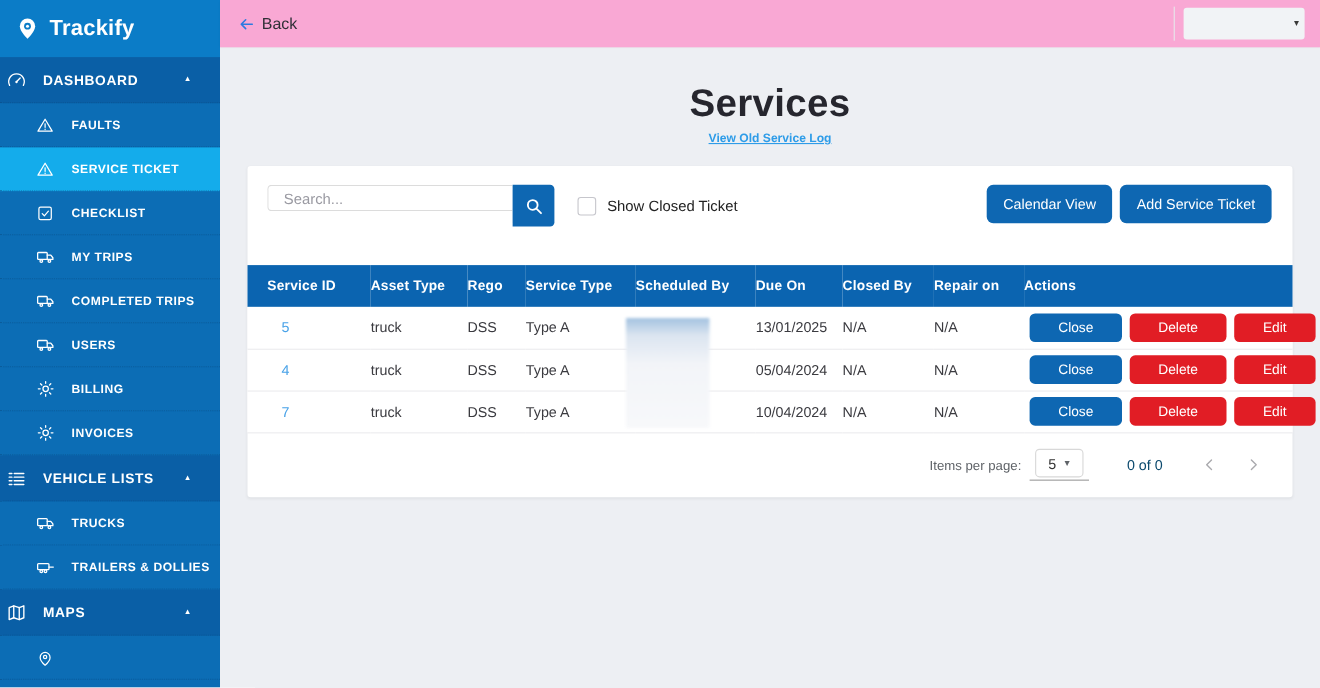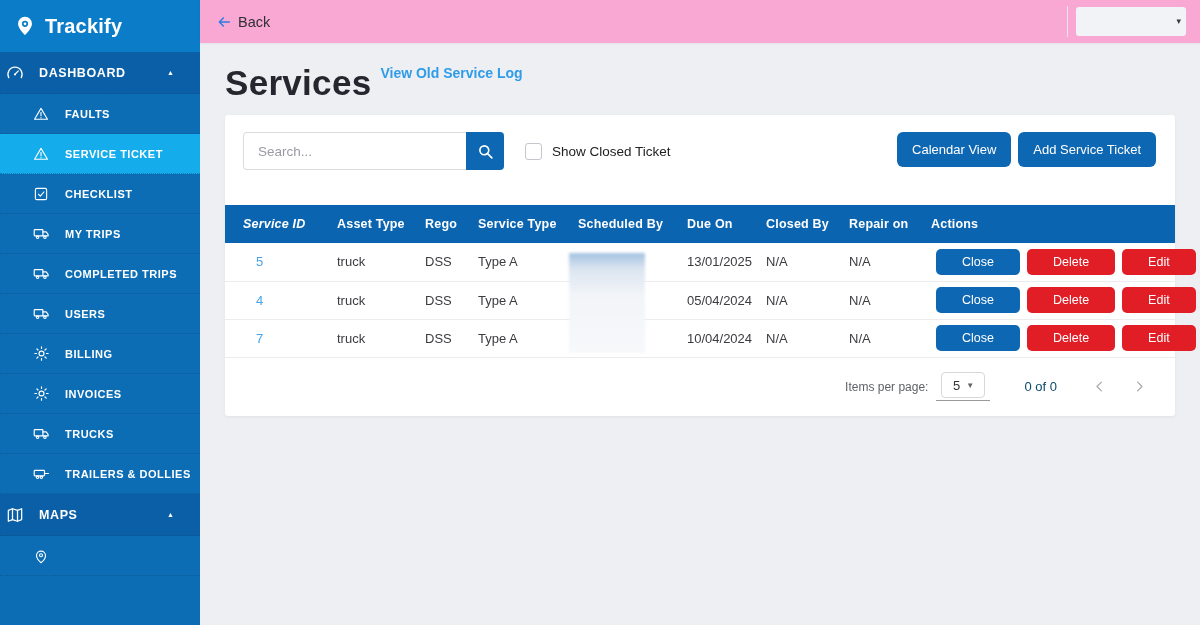--- a/index.html
+++ b/index.html
@@ -32,51 +32,51 @@
   .back { display:flex; align-items:center; gap:6px; cursor:pointer; }
   .back svg { stroke:#2d7ae0; stroke-width:2.2; fill:none; stroke-linecap:round; stroke-linejoin:round; }
   .back-label { font-size:14.5px; color:#2f2f36; font-weight:500; }
   .topbar-right { margin-left:auto; display:flex; align-items:center; height:31px;
     border-left:1px solid #e7e7ea; padding-left:8px; }
   .user-chip { width:110px; height:29px; background:#f1f3f6; border-radius:3px;
     position:relative; }
   .user-caret { position:absolute; right:5px; top:9px; font-size:9px; color:#3a3a3a; }
 
   .content { flex:1; padding:0 25px; background:var(--page-bg,#edeff3); }
-  .title-row { margin-top:22px; display:flex; align-items:flex-start; gap:9px; }
+  .title-row { margin-top:33px; display:flex; align-items:center; gap:9px;flex-direction:column; }
   .page-title { font-size:35px; font-weight:700; color:#26262e; line-height:1; letter-spacing:.3px; }
-  .old-log-link { font-size:14px; color:var(--link-blue,#2e9ce8); 
+  .old-log-link { font-size:11px; color:var(--link-blue,#2e9ce8); text-decoration:underline;
     font-weight:600; margin-bottom:4px; cursor:pointer; }
 
   
   .card { margin-top:15px; background:#fff; border-radius:3px;
     box-shadow:0 1px 3px rgba(0,0,0,.06); }
   .card-toolbar { display:flex; align-items:flex-start; padding:17px 19px 35px 18px; }
   .search-group { display:flex; }
-  .search-input { width:223px; height:38px; border:1px solid #dcdcdc; border-right:none;
+  .search-input { width:223px; height:24px; border:1px solid #dcdcdc; border-right:none;
     border-radius:4px 0 0 4px; padding:0 14px; font-size:13.5px; color:#333; outline:none;
     font-family:"Liberation Sans", sans-serif; }
   .search-input::placeholder { color:#9a9aa2; }
   .search-btn { width:38px; height:38px; border:none; background:var(--primary-blue,#0e67b2);
     border-radius:0 4px 4px 0; display:flex; align-items:center; justify-content:center; cursor:pointer; }
   .checkbox-wrap { display:flex; align-items:center; gap:10px; margin-left:21px; height:38px; cursor:pointer; }
   .checkbox-box { width:17px; height:17px; border:1.5px solid #c6c6cc; border-radius:3px; background:#fff; }
   .checkbox-label { font-size:13.5px; color:#222; font-weight:500; }
   .toolbar-spacer { flex:1; }
   .btn-primary { background:var(--primary-blue,#0e67b2); color:#fff; border:none;
     border-radius:6px; font-size:13px; font-weight:500; padding:10px 15px; cursor:pointer;
     font-family:"Liberation Sans", sans-serif; }
   .btn-primary + .btn-primary { margin-left:7px; }
 
   
   .table-wrap { position:relative; }
   table { width:100%; border-collapse:collapse; table-layout:fixed; }
   thead tr { height:38px; background:var(--thead-blue,#0b64b0); }
   th { color:#fff; font-size:12.5px; font-weight:600; text-align:left; letter-spacing:.2px; }
-  th:first-child { padding-left:18px;font-style:italic; }
+  th:first-child { padding-left:18px; }
   tbody tr { height:38px; border-bottom:1px solid #ececee; background:#fff; }
   td { font-size:13px; color:#3b3b40; }
   td.id-cell { padding-left:31px; }
   .id-link { color:var(--id-blue,#4aa3e8); text-decoration:none; cursor:pointer; font-size:13px; }
   .btn-row { display:flex; gap:7px; padding-left:5px; }
   .btn-act { border:none; border-radius:5px; color:#fff; font-size:12.5px;
     padding:6px 26px; cursor:pointer; font-family:"Liberation Sans", sans-serif; }
   .btn-close { background:var(--primary-blue,#0e67b2); }
   .btn-delete,.btn-edit { background:var(--danger-red,#e11d25); }
   .blur-block { position:absolute; left:344px; top:48px; width:76px; height:100px;
@@ -197,20 +197,29 @@
           <span class="nav-label">BILLING</span>
         </div>
         <div class="nav-item">
           <span class="nav-ic">
             <svg width="19" height="19" viewBox="0 0 24 24">
               <circle cx="12" cy="12" r="3.1"></circle>
               <path d="M12 3.6v2.1M12 18.3v2.1M3.6 12h2.1M18.3 12h2.1M6.1 6.1l1.5 1.5M16.4 16.4l1.5 1.5M17.9 6.1l-1.5 1.5M7.6 16.4l-1.5 1.5"></path>
             </svg>
           </span>
           <span class="nav-label">INVOICES</span>
+        </div>
+        <div class="nav-header">
+          <span class="nav-ic">
+            <svg width="20" height="20" viewBox="0 0 24 24">
+              <path d="M4 6.5h3M4 10.5h3M4 14.5h3M4 18.5h3M9.5 6.5H20M9.5 10.5H20M9.5 14.5H20M9.5 18.5H20"></path>
+            </svg>
+          </span>
+          <span class="nav-label">VEHICLE LISTS</span>
+          <span class="nav-caret">▲</span>
         </div>
         <div class="nav-item">
           <span class="nav-ic">
             <svg width="19" height="19" viewBox="0 0 24 24">
               <rect x="2.8" y="7" width="11" height="8" rx="1"></rect>
               <path d="M13.8 10h4.1l2.4 3v2h-6.5"></path>
               <circle cx="7" cy="16.8" r="1.5"></circle>
               <circle cx="16.3" cy="16.8" r="1.5"></circle>
             </svg>
           </span>

